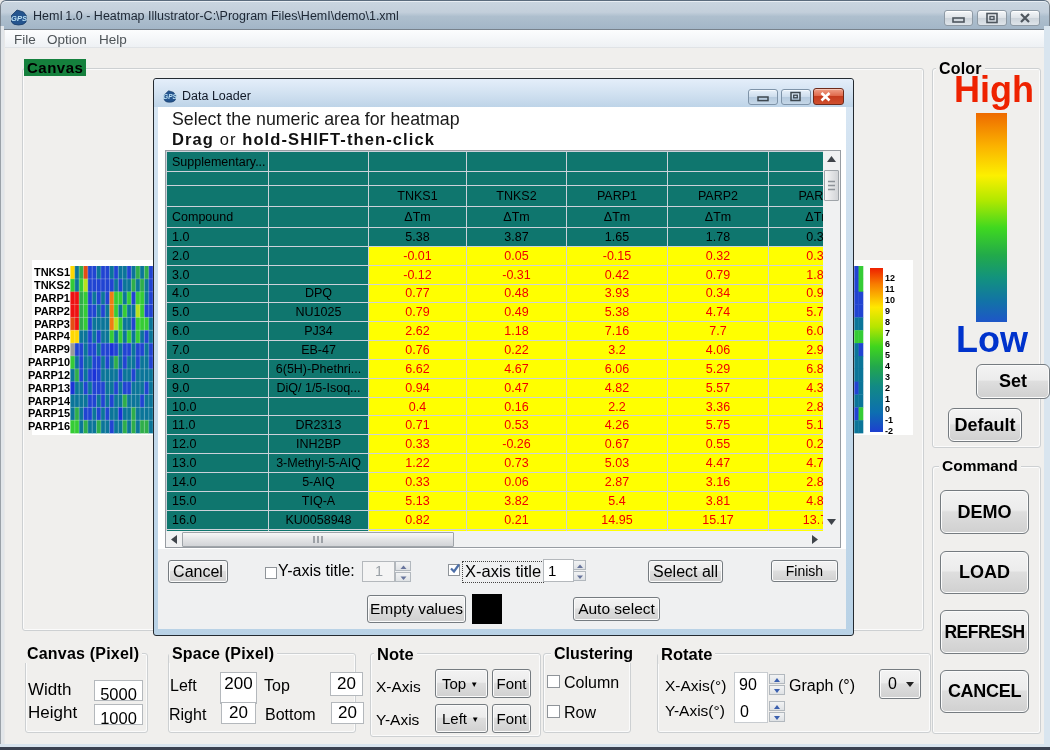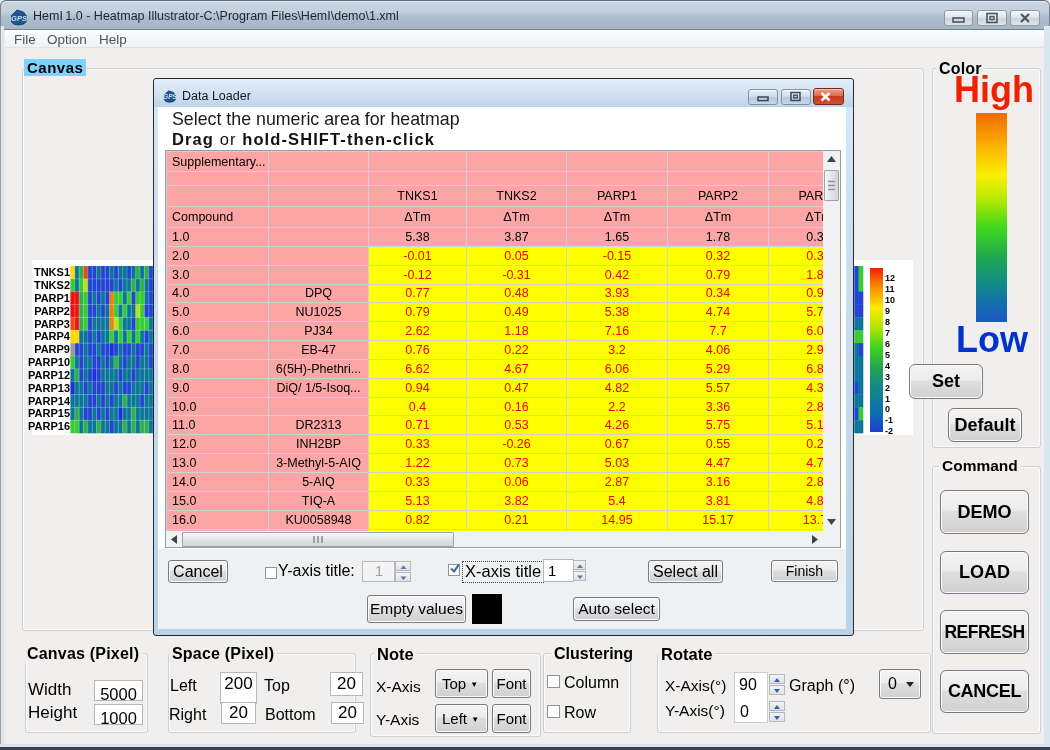--- a/index.html
+++ b/index.html
@@ -18,21 +18,21 @@
 
 .grp{border:1px solid #cdd0d2;border-radius:3px;box-shadow:1px 1px 0 #fbfbfb inset, -1px -1px 0 #fbfbfb inset}
 .gt{position:absolute;background:#f0efed;padding:0 3px;font-weight:bold;color:#000;white-space:nowrap}
 
 #dlg{left:153px;top:78px;width:701px;height:558px;background:linear-gradient(180deg,#dae8f5 0%,#cfe0ef 20%,#b9d2e6 100%);border:1px solid #242a30;border-radius:3px}
 #dtbar{left:154px;top:79px;width:699px;height:28px;background:linear-gradient(180deg,#e4eefa 0%,#d4e3f2 45%,#bed4e8 100%);border-radius:3px 3px 0 0}
 #dcontent{left:158px;top:107px;width:688px;height:522px;background:#fff}
 .dwbtn{height:16px;border:1px solid #7e93a8;border-radius:3px;background:linear-gradient(180deg,#e8f1fa,#ccdcec 50%,#b5cade 51%,#c5d7e8);box-shadow:inset 0 1px 0 #f4f9fe}
 #dclose{background:linear-gradient(180deg,#f0a088,#e06a4c 45%,#c63c1e 50%,#cf4f2e);border:1px solid #6e2a1a;box-shadow:inset 0 1px 0 #f6c4b4}
 
-#tview{left:166px;top:151px;width:657px;height:380px;overflow:hidden;background:#fca5a5}
+#tview{left:166px;top:151px;width:657px;height:380px;overflow:hidden;background:#0f766e}
 table.dt{border-collapse:collapse;table-layout:fixed;width:702px}
 .dt td{border:1px solid #ccd2da;font-size:12.5px;color:#000;text-align:center;padding:0;overflow:hidden;white-space:nowrap}
 .dt td.l{text-align:left;padding-left:5px}
 .dt td.y{background:#ffff00;color:#f00000}
 
 .sbtrack{background:#f0f1f2}
 .sbthumbv{position:absolute;background:linear-gradient(90deg,#f7f7f7,#e3e4e6 50%,#d2d4d7 100%);border:1px solid #9fa4a9;border-radius:1px}
 .sbthumbh{position:absolute;background:linear-gradient(180deg,#f7f7f7,#e3e4e6 50%,#d2d4d7 100%);border:1px solid #9fa4a9;border-radius:1px}
 
 .btn{position:absolute;border:1px solid #757b80;border-radius:3px;background:linear-gradient(180deg,#f3f3f3 0%,#ececec 45%,#dedede 50%,#d0d0d0 100%);box-shadow:inset 0 0 0 1px #fbfbfb;text-align:center;color:#000}
@@ -66,21 +66,21 @@
   <div id="menubar" class="abs"></div>
   <div class="abs mtxt" style="left:14px;top:32px">File</div>
   <div class="abs mtxt" style="left:47px;top:32px">Option</div>
   <div class="abs mtxt" style="left:99px;top:32px">Help</div>
   <div id="client" class="abs"></div>
   <div id="lbord" class="abs"></div>
   <div id="rbord" class="abs"></div>
   <div id="bbord" class="abs"></div>
 
   <div class="abs grp" style="left:22px;top:68px;width:902px;height:563px"></div>
-  <div class="gt" style="left:24px;top:59px;font-size:15px;letter-spacing:0.5px;background:#7dd3fc">Canvas</div>
+  <div class="gt" style="left:24px;top:59px;font-size:15px;letter-spacing:0.5px;background:#15803d">Canvas</div>
 
   <div class="abs" style="left:32px;top:260px;width:881px;height:175px;background:#fff"></div>
   <svg width="1050" height="750" style="position:absolute;left:0;top:0">
       <rect x="70.40" y="266.00" width="4.65" height="13.15" fill="#ffd800"></rect>
       <rect x="74.75" y="266.00" width="4.65" height="13.15" fill="#0b7599"></rect>
       <rect x="79.10" y="266.00" width="4.65" height="13.15" fill="#2fae4a"></rect>
       <rect x="83.45" y="266.00" width="4.65" height="13.15" fill="#e54d14"></rect>
       <rect x="87.80" y="266.00" width="4.65" height="13.15" fill="#2144d2"></rect>
       <rect x="92.15" y="266.00" width="4.65" height="13.15" fill="#2144d2"></rect>
       <rect x="96.50" y="266.00" width="4.65" height="13.15" fill="#0b7599"></rect>
@@ -436,21 +436,21 @@
       <text x="885" y="412.4" font-size="9" font-weight="bold" font-family="Liberation Sans, sans-serif" fill="#000">0</text>
       <text x="885" y="423.4" font-size="9" font-weight="bold" font-family="Liberation Sans, sans-serif" fill="#000">-1</text>
       <text x="885" y="434.3" font-size="9" font-weight="bold" font-family="Liberation Sans, sans-serif" fill="#000">-2</text>
     </svg>
 
   <div class="abs grp" style="left:932px;top:68px;width:109px;height:380px"></div>
   <div class="gt" style="left:936px;top:60px;font-size:16px;letter-spacing:0.2px;background:#f0efed">Color</div>
   <div class="abs" style="left:954px;top:69px;font-size:36px;font-weight:bold;color:#ee2200;letter-spacing:0px">High</div>
   <div class="abs" style="left:976px;top:113px;width:31px;height:209px;background:linear-gradient(180deg,#ee6a00 0%,#fbb300 16%,#fcf000 30%,#b0e800 42%,#3fd820 55%,#22aa4a 68%,#12927e 79%,#1273a6 90%,#1e56c8 100%)"></div>
   <div class="abs" style="left:956px;top:319px;font-size:36px;font-weight:bold;color:#0033cc">Low</div>
-  <div class="btn b abs" style="left:909px;top:364px;width:74px;height:35px;font-size:18px;line-height:33px;border-radius:6px">Set</div>
+  <div class="btn b abs" style="left:976px;top:364px;width:74px;height:35px;font-size:18px;line-height:33px;border-radius:6px">Set</div>
   <div class="btn b abs" style="left:948px;top:408px;width:74px;height:34px;font-size:18px;line-height:32px;border-radius:6px">Default</div>
 
   <div class="abs grp" style="left:932px;top:466px;width:109px;height:268px"></div>
   <div class="gt" style="left:939px;top:457px;font-size:15.5px;background:#f0efed">Command</div>
   <div class="btn b abs" style="left:940px;top:490px;width:89px;height:44px;font-size:18px;line-height:42px;border-radius:6px">DEMO</div>
   <div class="btn b abs" style="left:940px;top:610px;width:89px;height:44px;font-size:17.5px;line-height:42px;border-radius:6px;letter-spacing:-0.5px">REFRESH</div>
   <div class="btn b abs" style="left:940px;top:551px;width:89px;height:43px;font-size:18px;line-height:41px;border-radius:6px">LOAD</div>
   <div class="btn b abs" style="left:940px;top:670px;width:89px;height:43px;font-size:18px;line-height:41px;border-radius:6px;letter-spacing:-0.3px">CANCEL</div>
 
   <div class="abs grp" style="left:25px;top:653px;width:123px;height:80px"></div>

